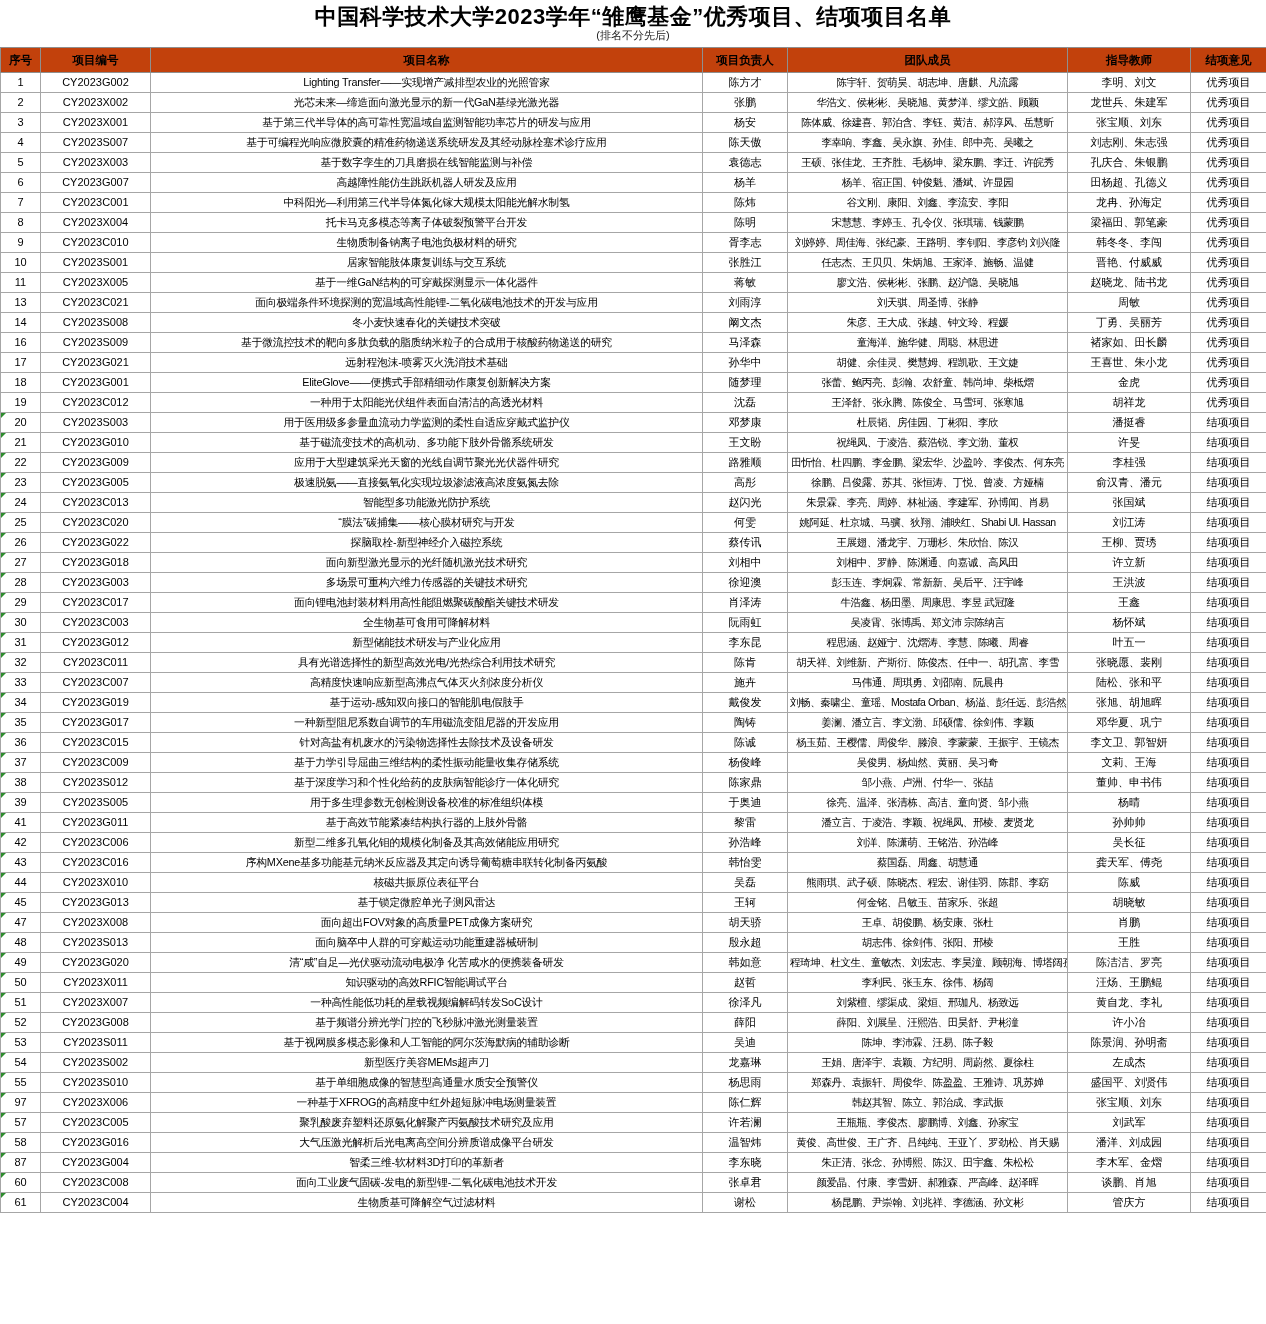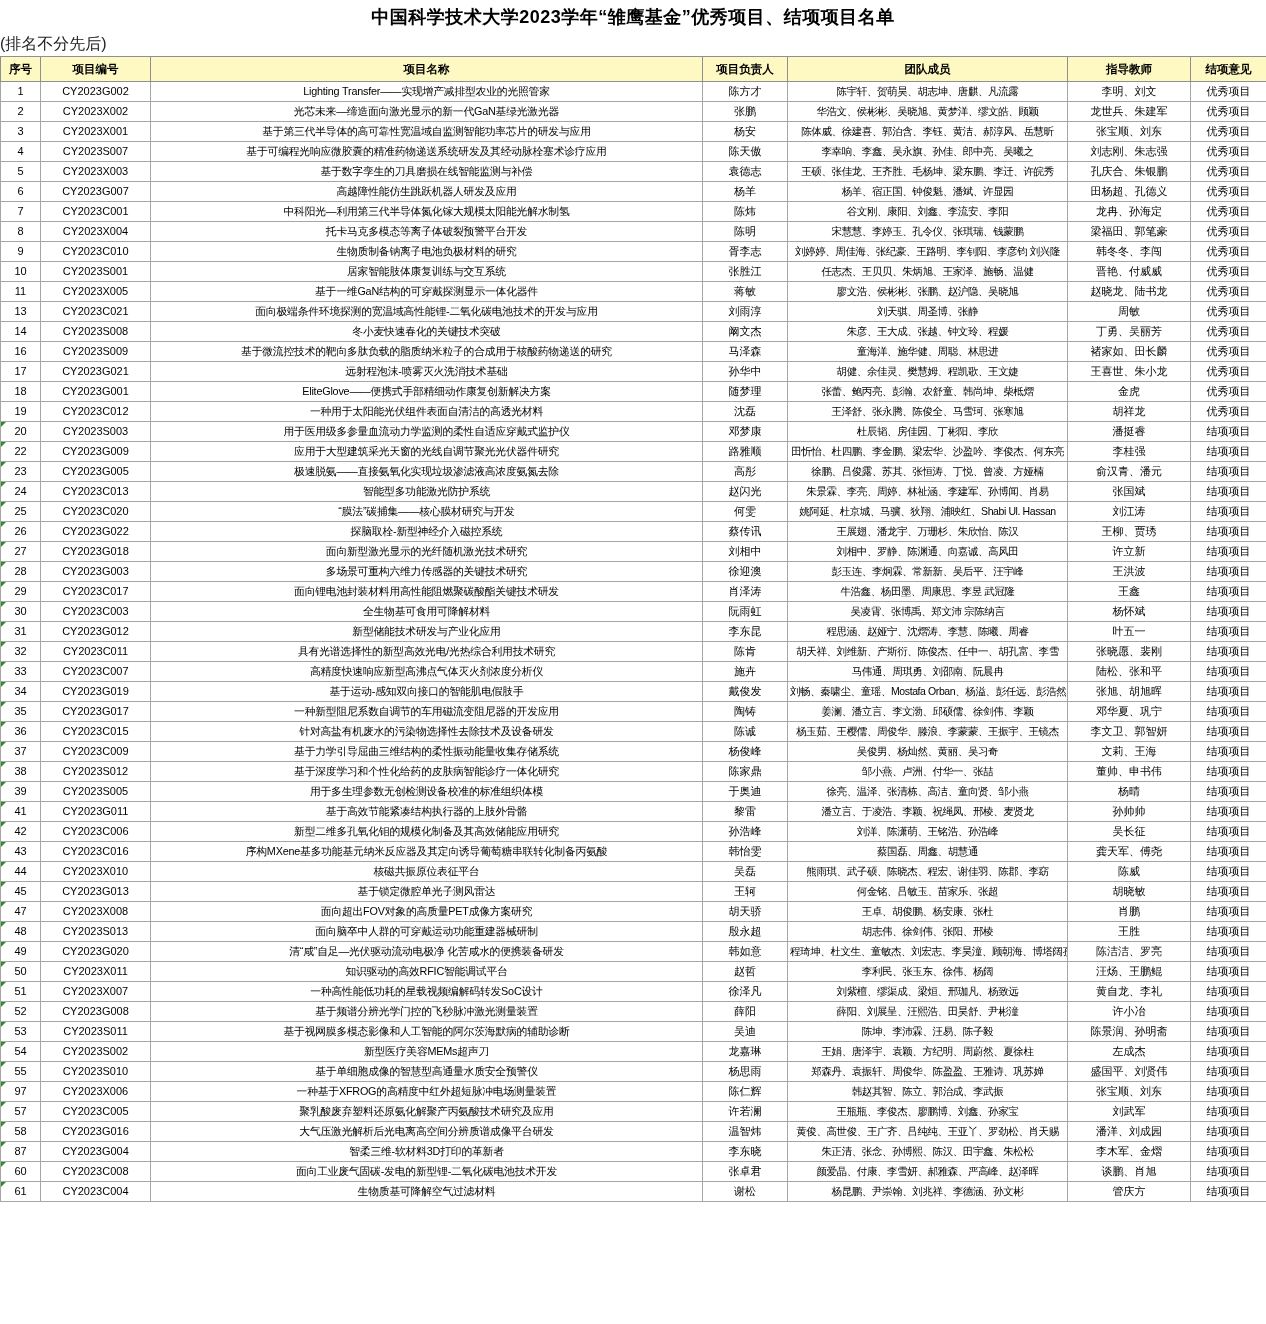--- a/index.html
+++ b/index.html
@@ -3,33 +3,33 @@
 <meta charset="utf-8">
 <style>
   html,body { margin:0; padding:0; background:#ffffff; }
   body {
     width:1266px; height:1324px; overflow:hidden;
     font-family:"Liberation Sans","DejaVu Sans",sans-serif;
     color:#000;
     -webkit-font-smoothing:antialiased;
   }
   .doc-title {
-    text-align:center; font-weight:bold; font-size:18px;
+    text-align:center; font-weight:bold; font-size:22px;
     padding-top:7px; line-height:20px; letter-spacing:0.5px;
   }
   .doc-subtitle {
-    font-size:16px; color:#222;
-    line-height:14px; margin-top:10px;
+    text-align:center; font-size:11px; color:#222;
+    line-height:14px; margin-top:1px;
   }
   table#main-table {
     border-collapse:collapse; table-layout:fixed;
     width:1266px; margin-top:5px;
   }
   #main-table th {
-    background:#fef9c3;
+    background:#c2410c;
     border:1px solid #8f8f8f;
     font-size:11.5px; font-weight:bold;
     height:24px; padding:0 2px;
     text-align:center; white-space:nowrap; overflow:hidden;
   }
   #main-table td {
     border:1px solid #a6a6a6;
     font-size:11px;
     height:19px; line-height:19px;
     padding:0 2px;
@@ -231,20 +231,29 @@
       <tr>
         <td class="cell-no flagged">20</td>
         <td class="cell-project-id">CY2023S003</td>
         <td class="cell-project-name">用于医用级多参量血流动力学监测的柔性自适应穿戴式监护仪</td>
         <td class="cell-leader">邓梦康</td>
         <td class="cell-members">杜辰韬、房佳园、丁彬阳、李欣</td>
         <td class="cell-advisor">潘挺睿</td>
         <td class="cell-opinion">结项项目</td>
       </tr>
       <tr>
+        <td class="cell-no flagged">21</td>
+        <td class="cell-project-id">CY2023G010</td>
+        <td class="cell-project-name">基于磁流变技术的高机动、多功能下肢外骨骼系统研发</td>
+        <td class="cell-leader">王文盼</td>
+        <td class="cell-members">祝绳凤、于凌浩、蔡浩锐、李文渤、董权</td>
+        <td class="cell-advisor">许旻</td>
+        <td class="cell-opinion">结项项目</td>
+      </tr>
+      <tr>
         <td class="cell-no flagged">22</td>
         <td class="cell-project-id">CY2023G009</td>
         <td class="cell-project-name">应用于大型建筑采光天窗的光线自调节聚光光伏器件研究</td>
         <td class="cell-leader">路雅顺</td>
         <td class="cell-members">田忻怡、杜四鹏、李金鹏、梁宏华、沙盈吟、李俊杰、何东亮</td>
         <td class="cell-advisor">李桂强</td>
         <td class="cell-opinion">结项项目</td>
       </tr>
       <tr>
         <td class="cell-no flagged">23</td>

